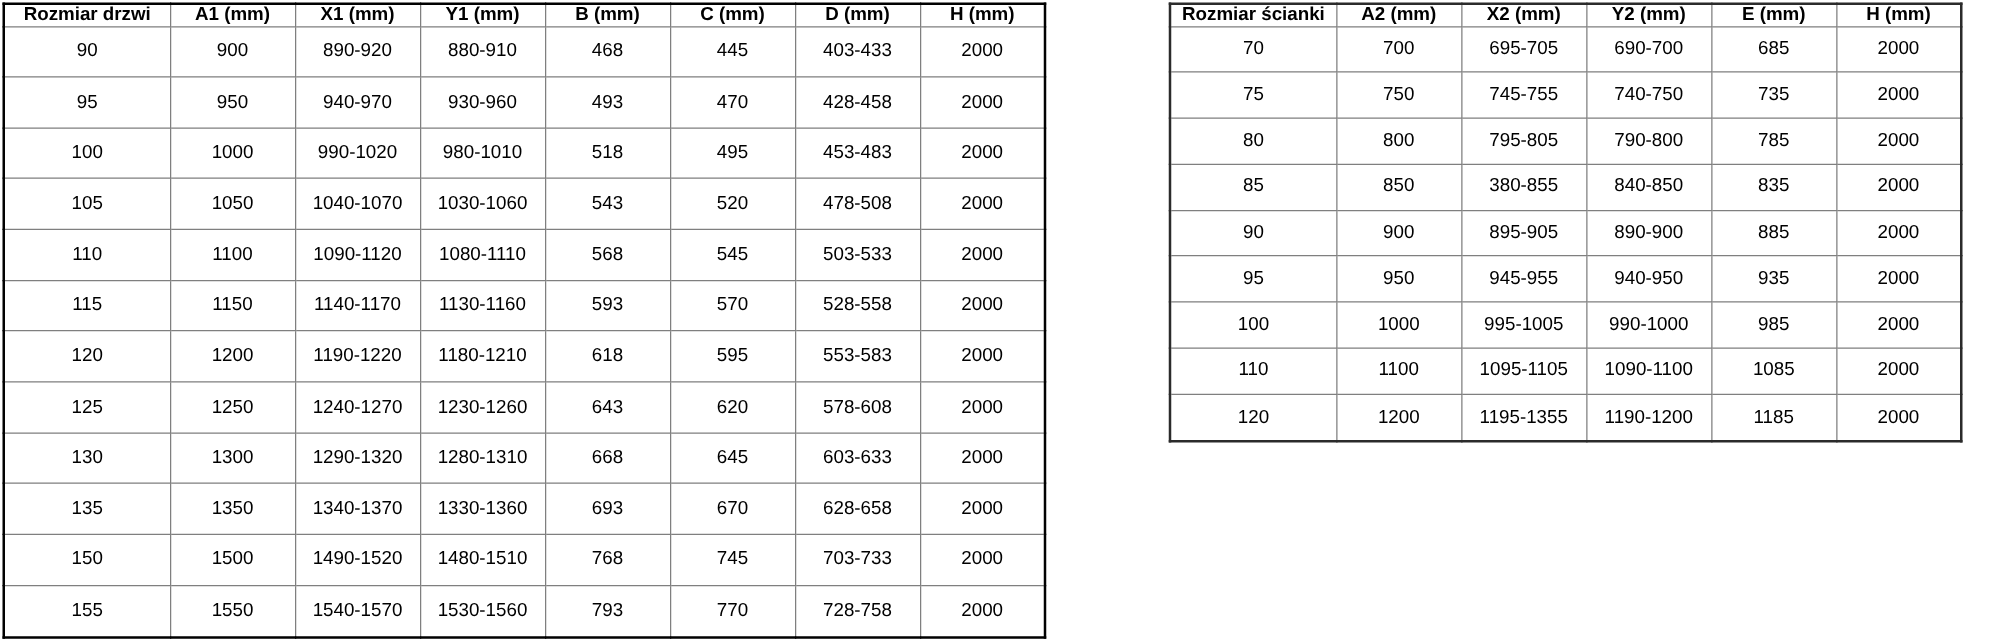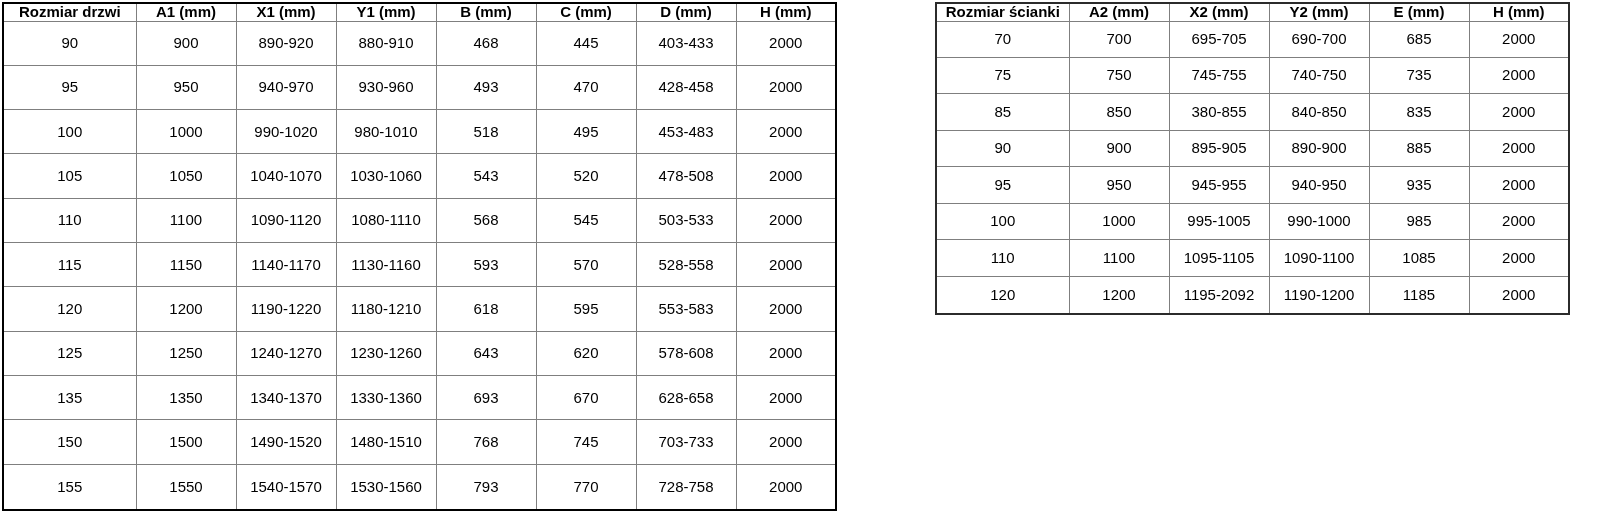--- a/index.html
+++ b/index.html
@@ -22,21 +22,21 @@
   }
   #door-table {
     left: 2px;
     width: 831px;
     height: 509px;
     border: 2px solid #000000;
   }
   #wall-table {
     left: 935px;
     width: 632px;
-    height: 313px;
+    height: 352px;
     border: 2px solid #2b2b2b;
   }
   .spec-table th,
   .spec-table td {
     border: 1px solid #7f7f7f;
     text-align: center;
     vertical-align: middle;
     padding: 0;
     font-size: 15px;
     line-height: 1.1;
@@ -153,20 +153,30 @@
         <td>125</td>
         <td>1250</td>
         <td>1240-1270</td>
         <td>1230-1260</td>
         <td>643</td>
         <td>620</td>
         <td>578-608</td>
         <td>2000</td>
       </tr>
       <tr>
+        <td>130</td>
+        <td>1300</td>
+        <td>1290-1320</td>
+        <td>1280-1310</td>
+        <td>668</td>
+        <td>645</td>
+        <td>603-633</td>
+        <td>2000</td>
+      </tr>
+      <tr>
         <td>135</td>
         <td>1350</td>
         <td>1340-1370</td>
         <td>1330-1360</td>
         <td>693</td>
         <td>670</td>
         <td>628-658</td>
         <td>2000</td>
       </tr>
       <tr>
@@ -222,20 +232,28 @@
       </tr>
       <tr>
         <td>75</td>
         <td>750</td>
         <td>745-755</td>
         <td>740-750</td>
         <td>735</td>
         <td>2000</td>
       </tr>
       <tr>
+        <td>80</td>
+        <td>800</td>
+        <td>795-805</td>
+        <td>790-800</td>
+        <td>785</td>
+        <td>2000</td>
+      </tr>
+      <tr>
         <td>85</td>
         <td>850</td>
         <td>380-855</td>
         <td>840-850</td>
         <td>835</td>
         <td>2000</td>
       </tr>
       <tr>
         <td>90</td>
         <td>900</td>
@@ -264,19 +282,19 @@
         <td>110</td>
         <td>1100</td>
         <td>1095-1105</td>
         <td>1090-1100</td>
         <td>1085</td>
         <td>2000</td>
       </tr>
       <tr>
         <td>120</td>
         <td>1200</td>
-        <td>1195-2092</td>
+        <td>1195-1355</td>
         <td>1190-1200</td>
         <td>1185</td>
         <td>2000</td>
       </tr>
     </tbody>
   </table>
 
 </body></html>

